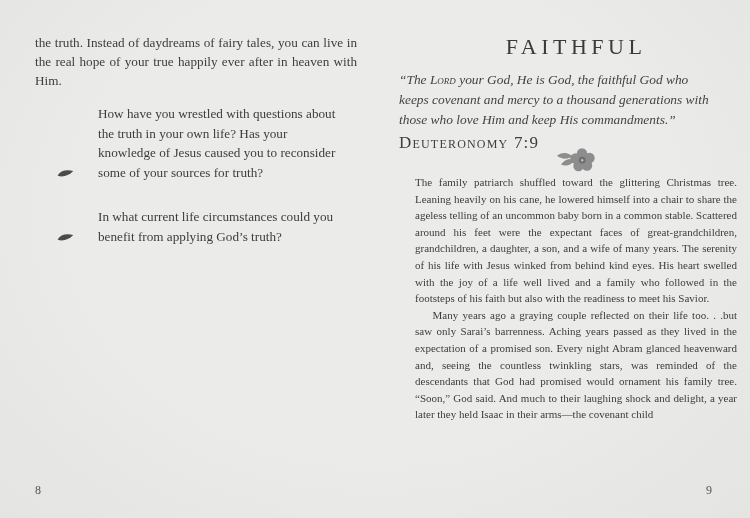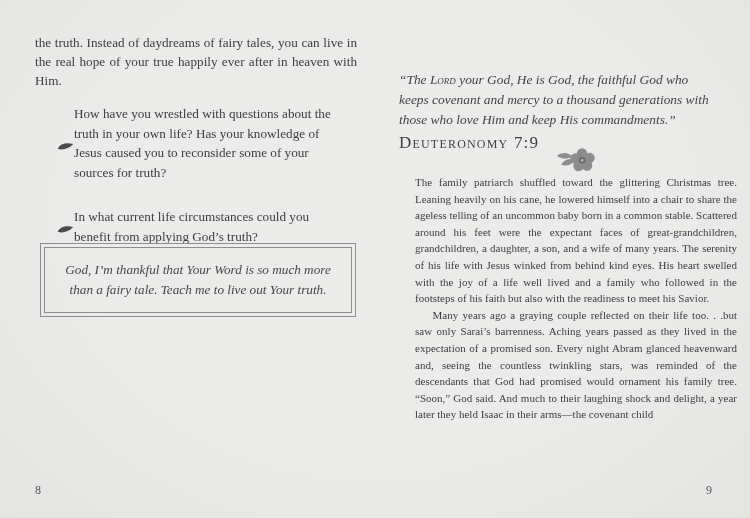--- a/index.html
+++ b/index.html
@@ -24,21 +24,21 @@
   .intro {
     position: absolute; left: 35px; top: 33px; width: 322px;
     font-size: 13.2px; line-height: 19px;
     text-align: justify;
     margin: 0;
   }
   .questions {
     position: absolute; left: 57px; top: 104px; width: 290px;
   }
   .question {
-    display: flex; align-items: center; gap: 0;
+    display: flex; align-items: flex-end; gap: 24px;
     margin-bottom: 25px;
   }
   .question .leaf {
     flex: 0 0 auto; margin-top: 5px;
   }
   .question-text {
     font-size: 13.2px; line-height: 19.5px;
     width: 262px;
   }
   .prayer-box {
@@ -129,31 +129,27 @@
         <span class="leaf">
           <svg width="17" height="9" viewBox="0 0 17 9" aria-hidden="true">
             <path d="M0.6,6.6 C3.2,1.6 9.5,0.4 16.2,2.1 C11.5,7.6 4.2,8.4 0.6,6.6 Z" fill="#4a4a4a"></path>
           </svg>
         </span>
         <span class="question-text">In what current life circumstances could you benefit from applying God’s truth?</span>
       </div>
 
     </div>
 
-    <div class="prayer-box">
-      <div class="prayer-inner">
-        <div class="prayer-text">God, I’m thankful that Your Word is so much more than a fairy tale. Teach me to live out Your truth.</div>
-      </div>
-    </div>
 
     <div class="page-number left-num">8</div>
   </div>
 
   <div class="page page-right">
 
+    <h1 class="chapter-title">FAITHFUL</h1>
 
     <div class="scripture">
       <span>“The </span><span class="divine-name">Lord</span><span> your God, He is God, the faithful God who keeps covenant and mercy to a thousand generations with those who love Him and keep His commandments.”</span>
       <div class="scripture-reference">Deuteronomy 7:9</div>
     </div>
 
     <div class="ornament">
       <svg width="42" height="26" viewBox="0 0 42 26" aria-hidden="true">
         <g fill="#8d8d8d">
           <path d="M2,9.5 C8,5.5 13.5,6.5 17.5,10.5 C12.5,13.5 6,13.5 2,9.5 Z"></path>

